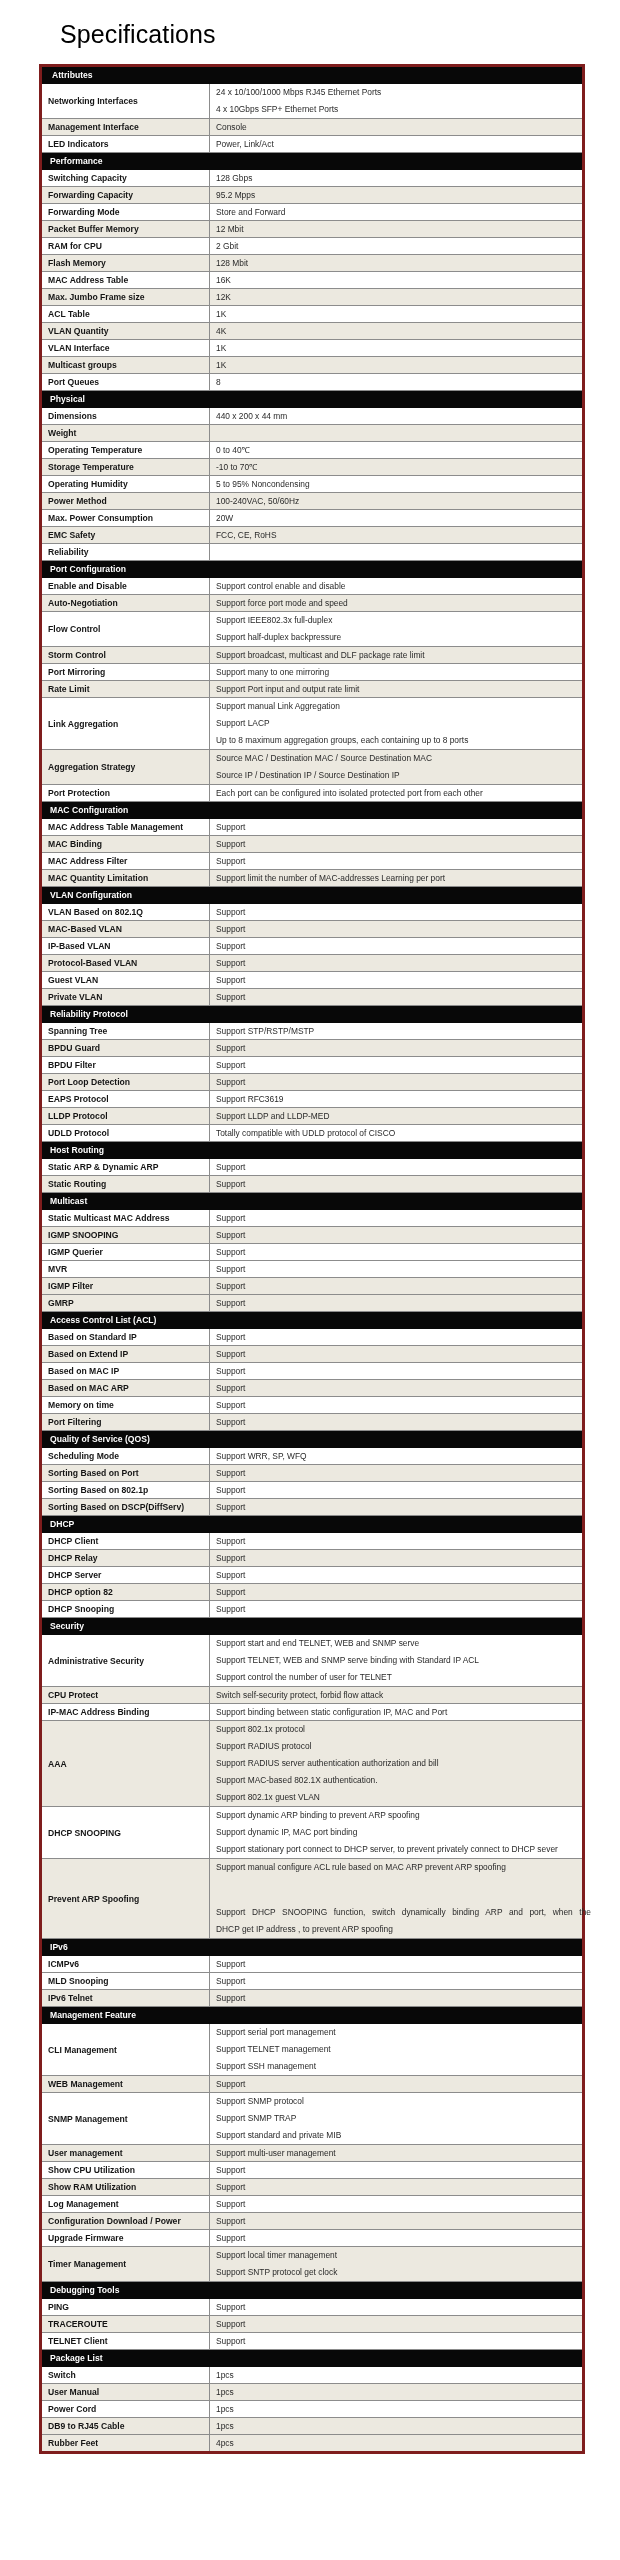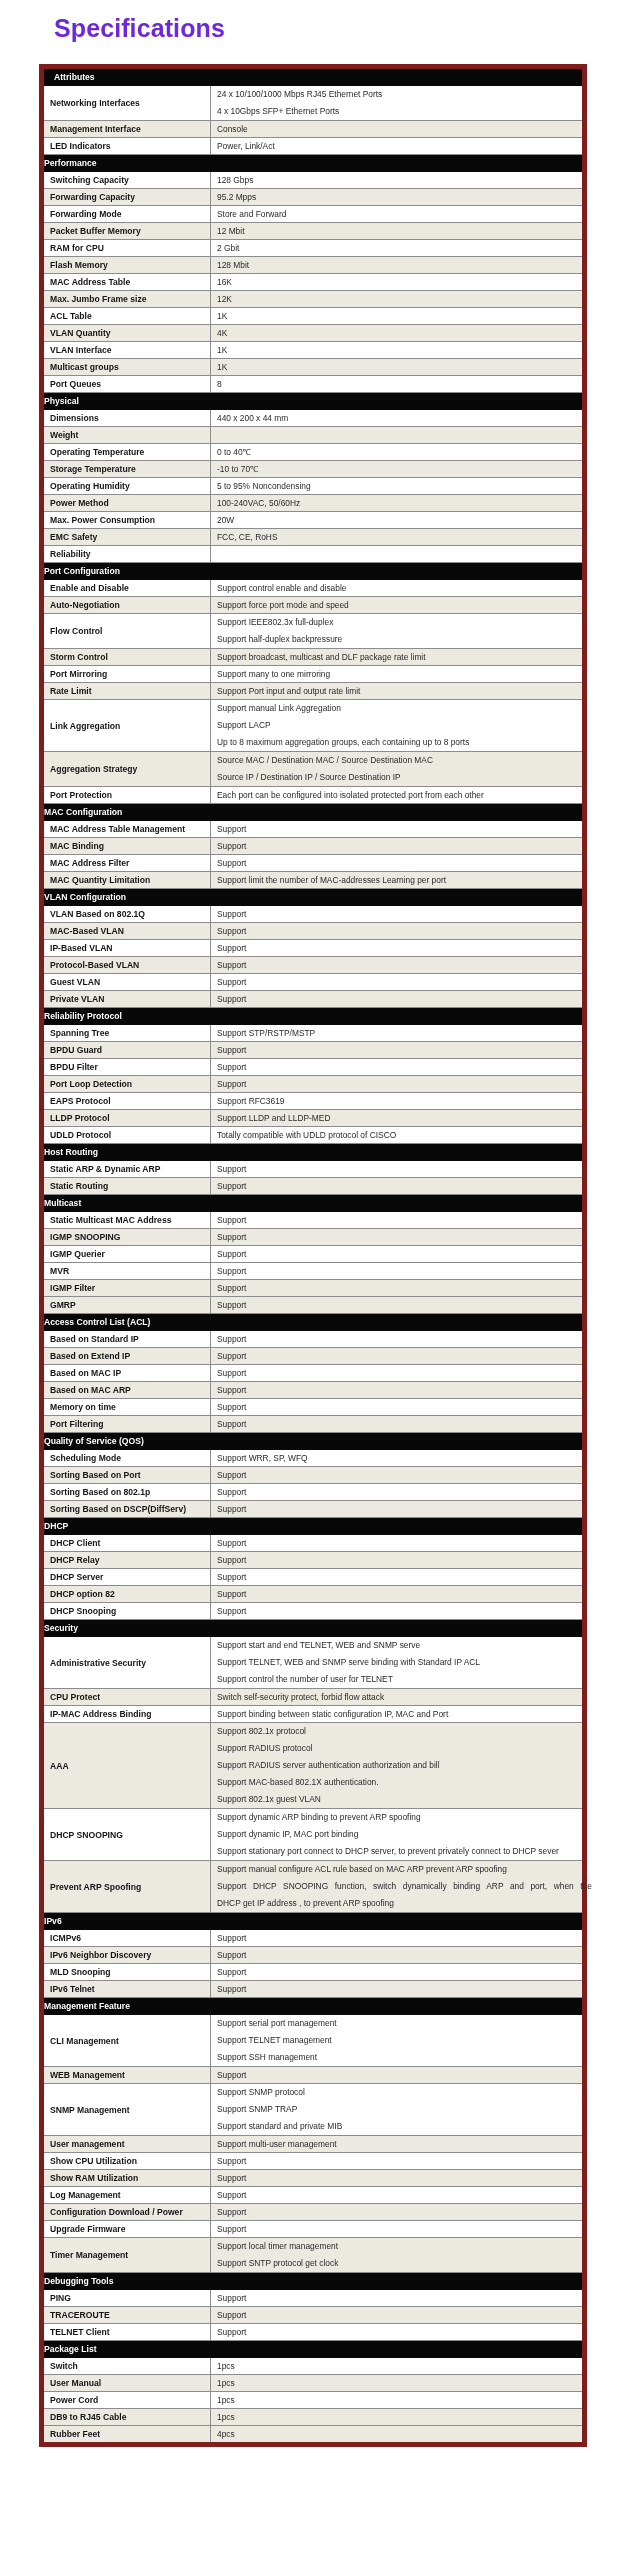--- a/index.html
+++ b/index.html
@@ -1,37 +1,37 @@
 <!DOCTYPE html>
 <html><head>
 <meta charset="utf-8">
 <style>
   html, body { margin: 0; padding: 0; background: #ffffff; }
   body { width: 620px; height: 2560px; position: relative; overflow: hidden;
          font-family: "Liberation Sans", sans-serif; color: #1a1a1a; }
-  .page-title { position: absolute; left: 46px; top: 6px; margin: 8px;
-         font-family: "Liberation Sans", sans-serif; font-weight: bold;
-         font-size: 25px; color: #6d28d9; letter-spacing: 0.1px; }
+  .page-title { position: absolute; left: 46px; top: 6px; margin: 14px;
+         font-family: "Liberation Sans", sans-serif; font-weight: normal;
+         font-size: 25px; color: #000000; letter-spacing: 0.1px; }
   .spec-table { position: absolute; left: 39px; top: 64px; width: 543px;
          border-collapse: collapse; table-layout: fixed;
-         border: 5px solid #7f1d1d; }
+         border: 3px solid #7f1d1d; }
   .spec-table col.c1 { width: 169px; }
   .spec-table col.c2 { width: 374px; }
   .spec-table td { padding: 0; vertical-align: middle;
          border-top: 1px solid #8c8c8c; border-bottom: 1px solid #8c8c8c; }
   tr.section-header td { background: #080808; color: #ffffff; font-weight: bold;
-         font-size: 8.6px; height: 16px; padding-left: 0; border-color: #080808; }
+         font-size: 8.6px; height: 16px; padding-left: 8px; border-color: #080808; }
   tr.section-header.first td { padding-left: 10px; }
   tr.spec-row td.label { font-weight: bold; font-size: 8.6px; padding-left: 6px;
          border-right: 1px solid #8c8c8c; color: #151515; }
   tr.spec-row td.value { font-size: 8.4px; padding-left: 6px; color: #2a2a2a; }
   tr.spec-row.tinted td { background: #ece9e0; }
   tr.spec-row.plain td { background: #ffffff; }
   .line { height: 17px; line-height: 17px; white-space: nowrap; }
-  .line.justify { white-space: normal; text-align: justify; text-align-last: justify; width: 375px; }
+  .line.justify { white-space: normal; text-align: justify; text-align-last: justify; width: 375px; margin-top: 28px; }
   .single { height: 16px; }
 </style>
 </head>
 <body>
 
 <h1 class="page-title">Specifications</h1>
 
 <table class="spec-table">
   <colgroup>
       <col class="c1">
@@ -574,26 +574,20 @@
       </tr>
       <tr class="section-header">
         <td colspan="2">IPv6</td>
       </tr>
       <tr class="spec-row plain">
         <td class="label">ICMPv6</td>
         <td class="value">
           <div class="line single">Support</div>
         </td>
       </tr>
-      <tr class="spec-row tinted">
-        <td class="label">IPv6 Neighbor Discovery</td>
-        <td class="value">
-          <div class="line single">Support</div>
-        </td>
-      </tr>
       <tr class="spec-row plain">
         <td class="label">MLD Snooping</td>
         <td class="value">
           <div class="line single">Support</div>
         </td>
       </tr>
       <tr class="spec-row tinted">
         <td class="label">IPv6 Telnet</td>
         <td class="value">
           <div class="line single">Support</div>

